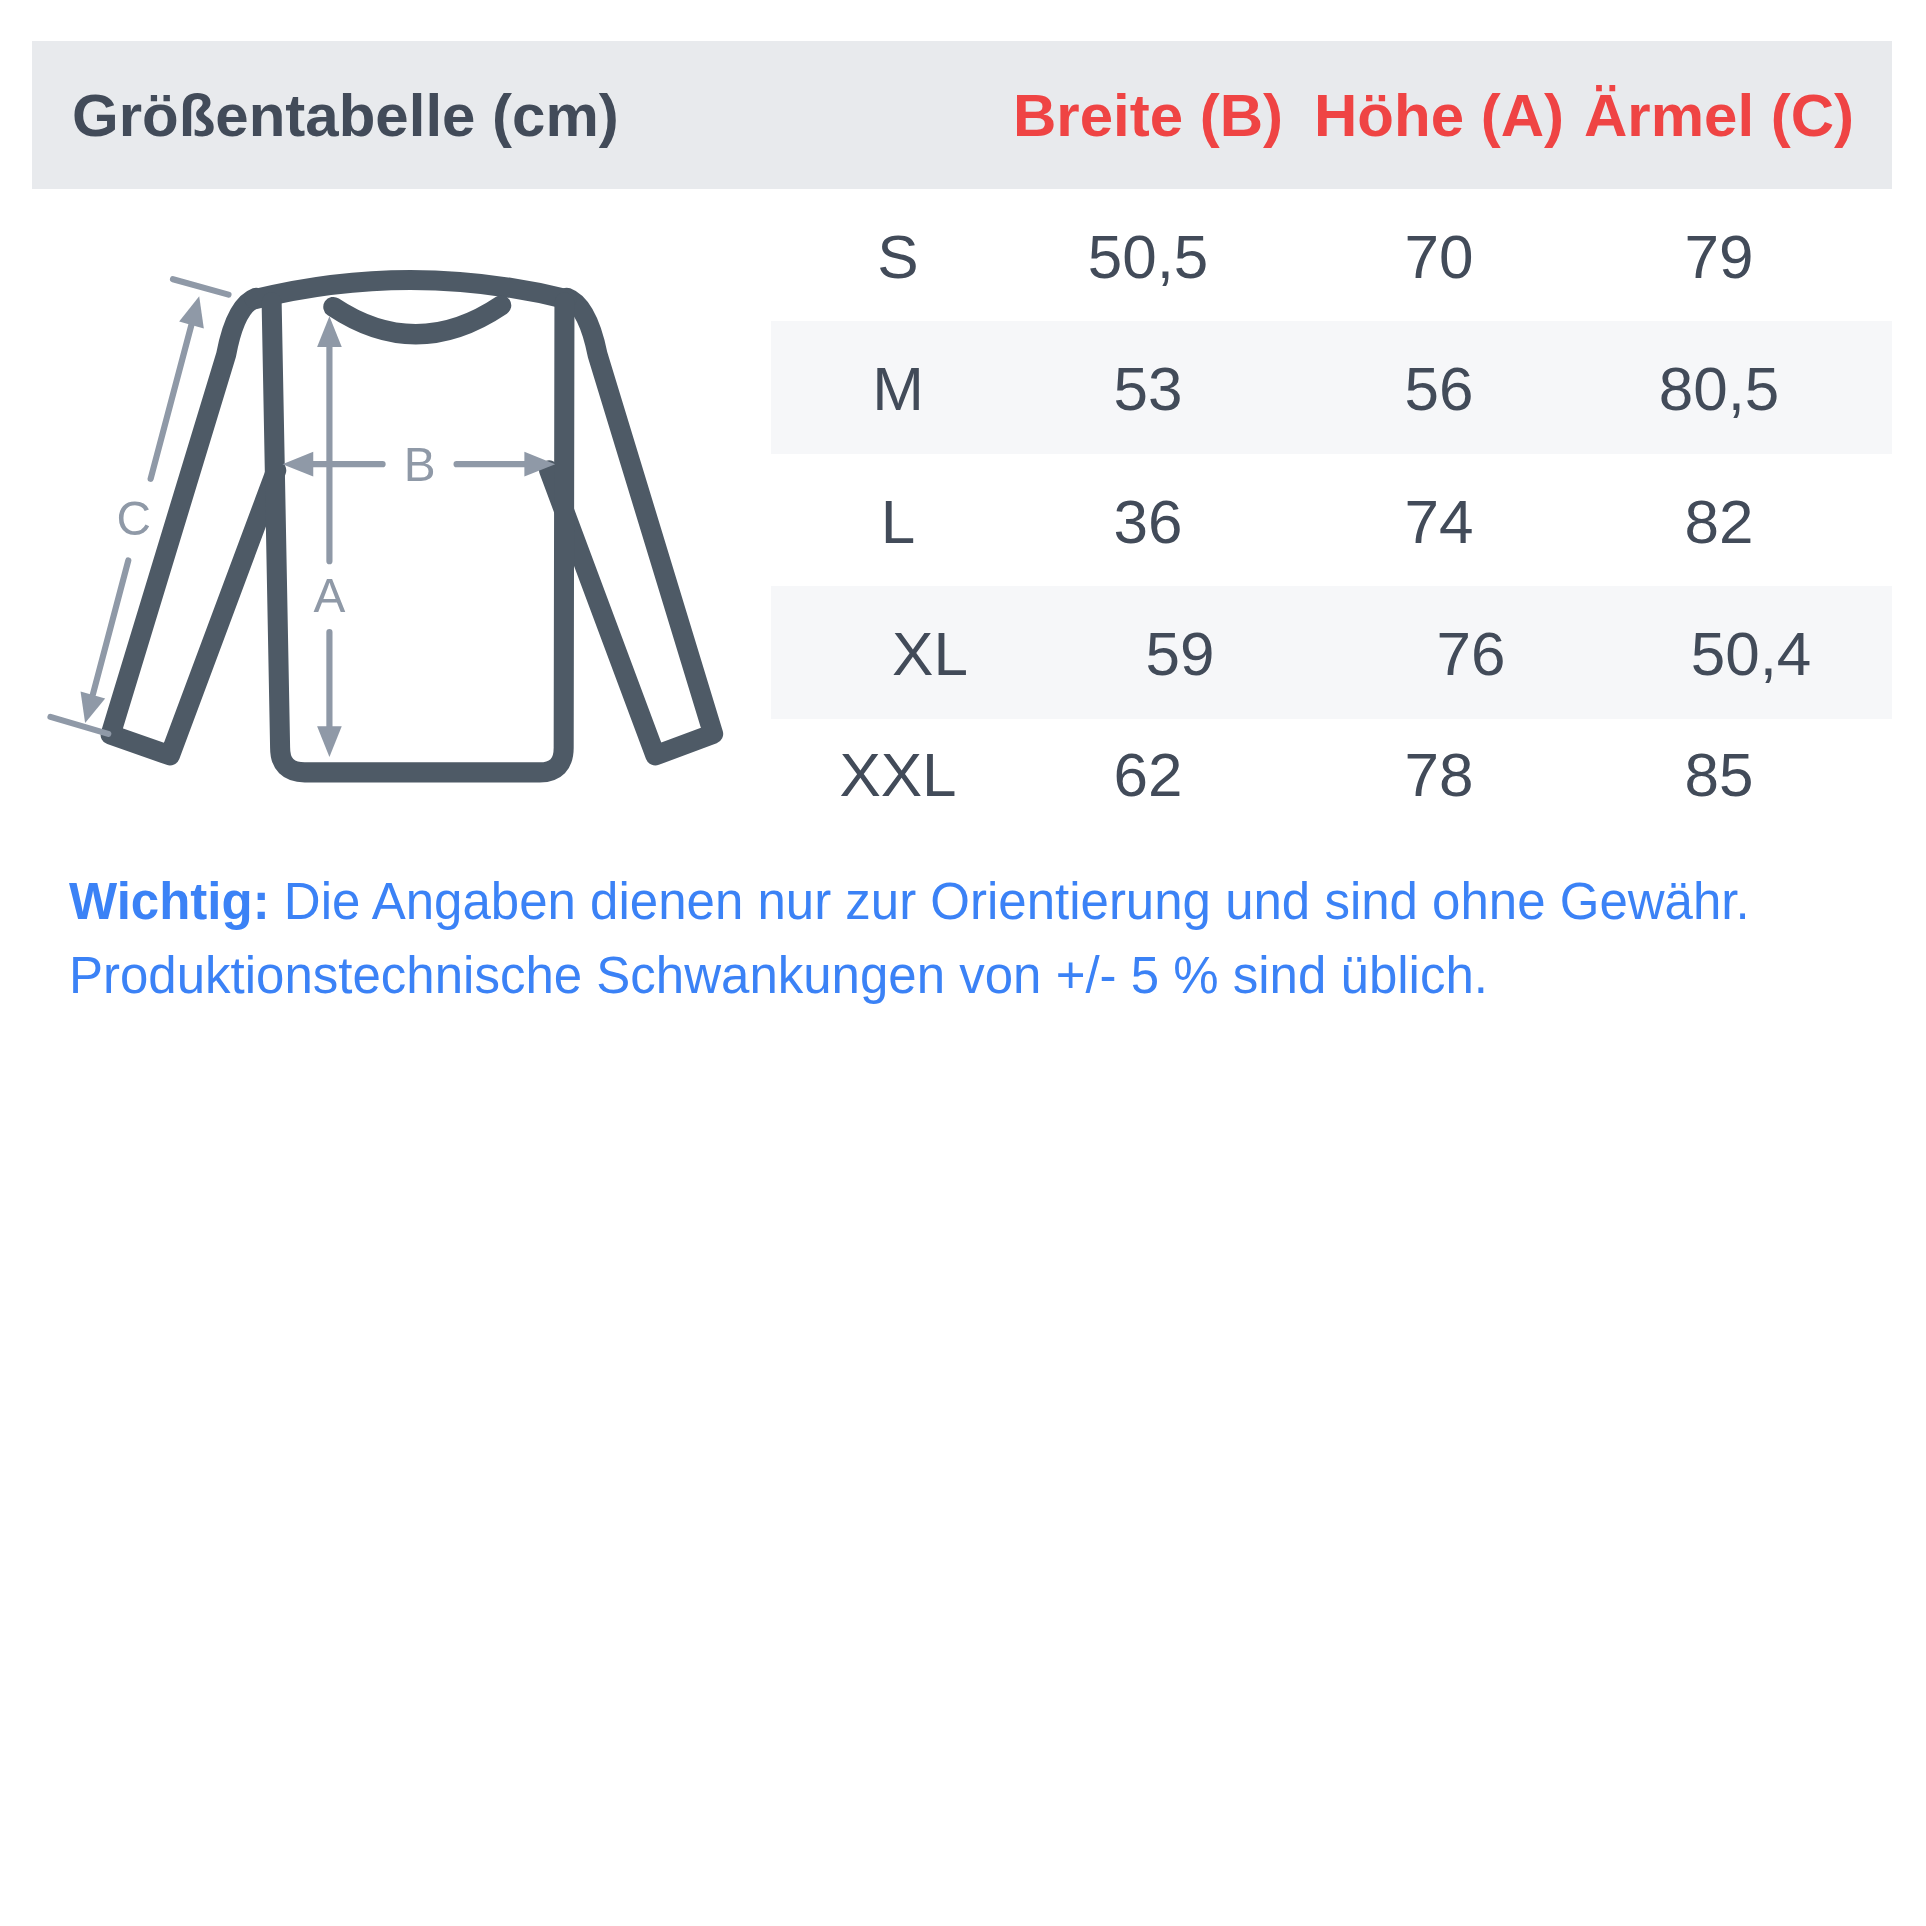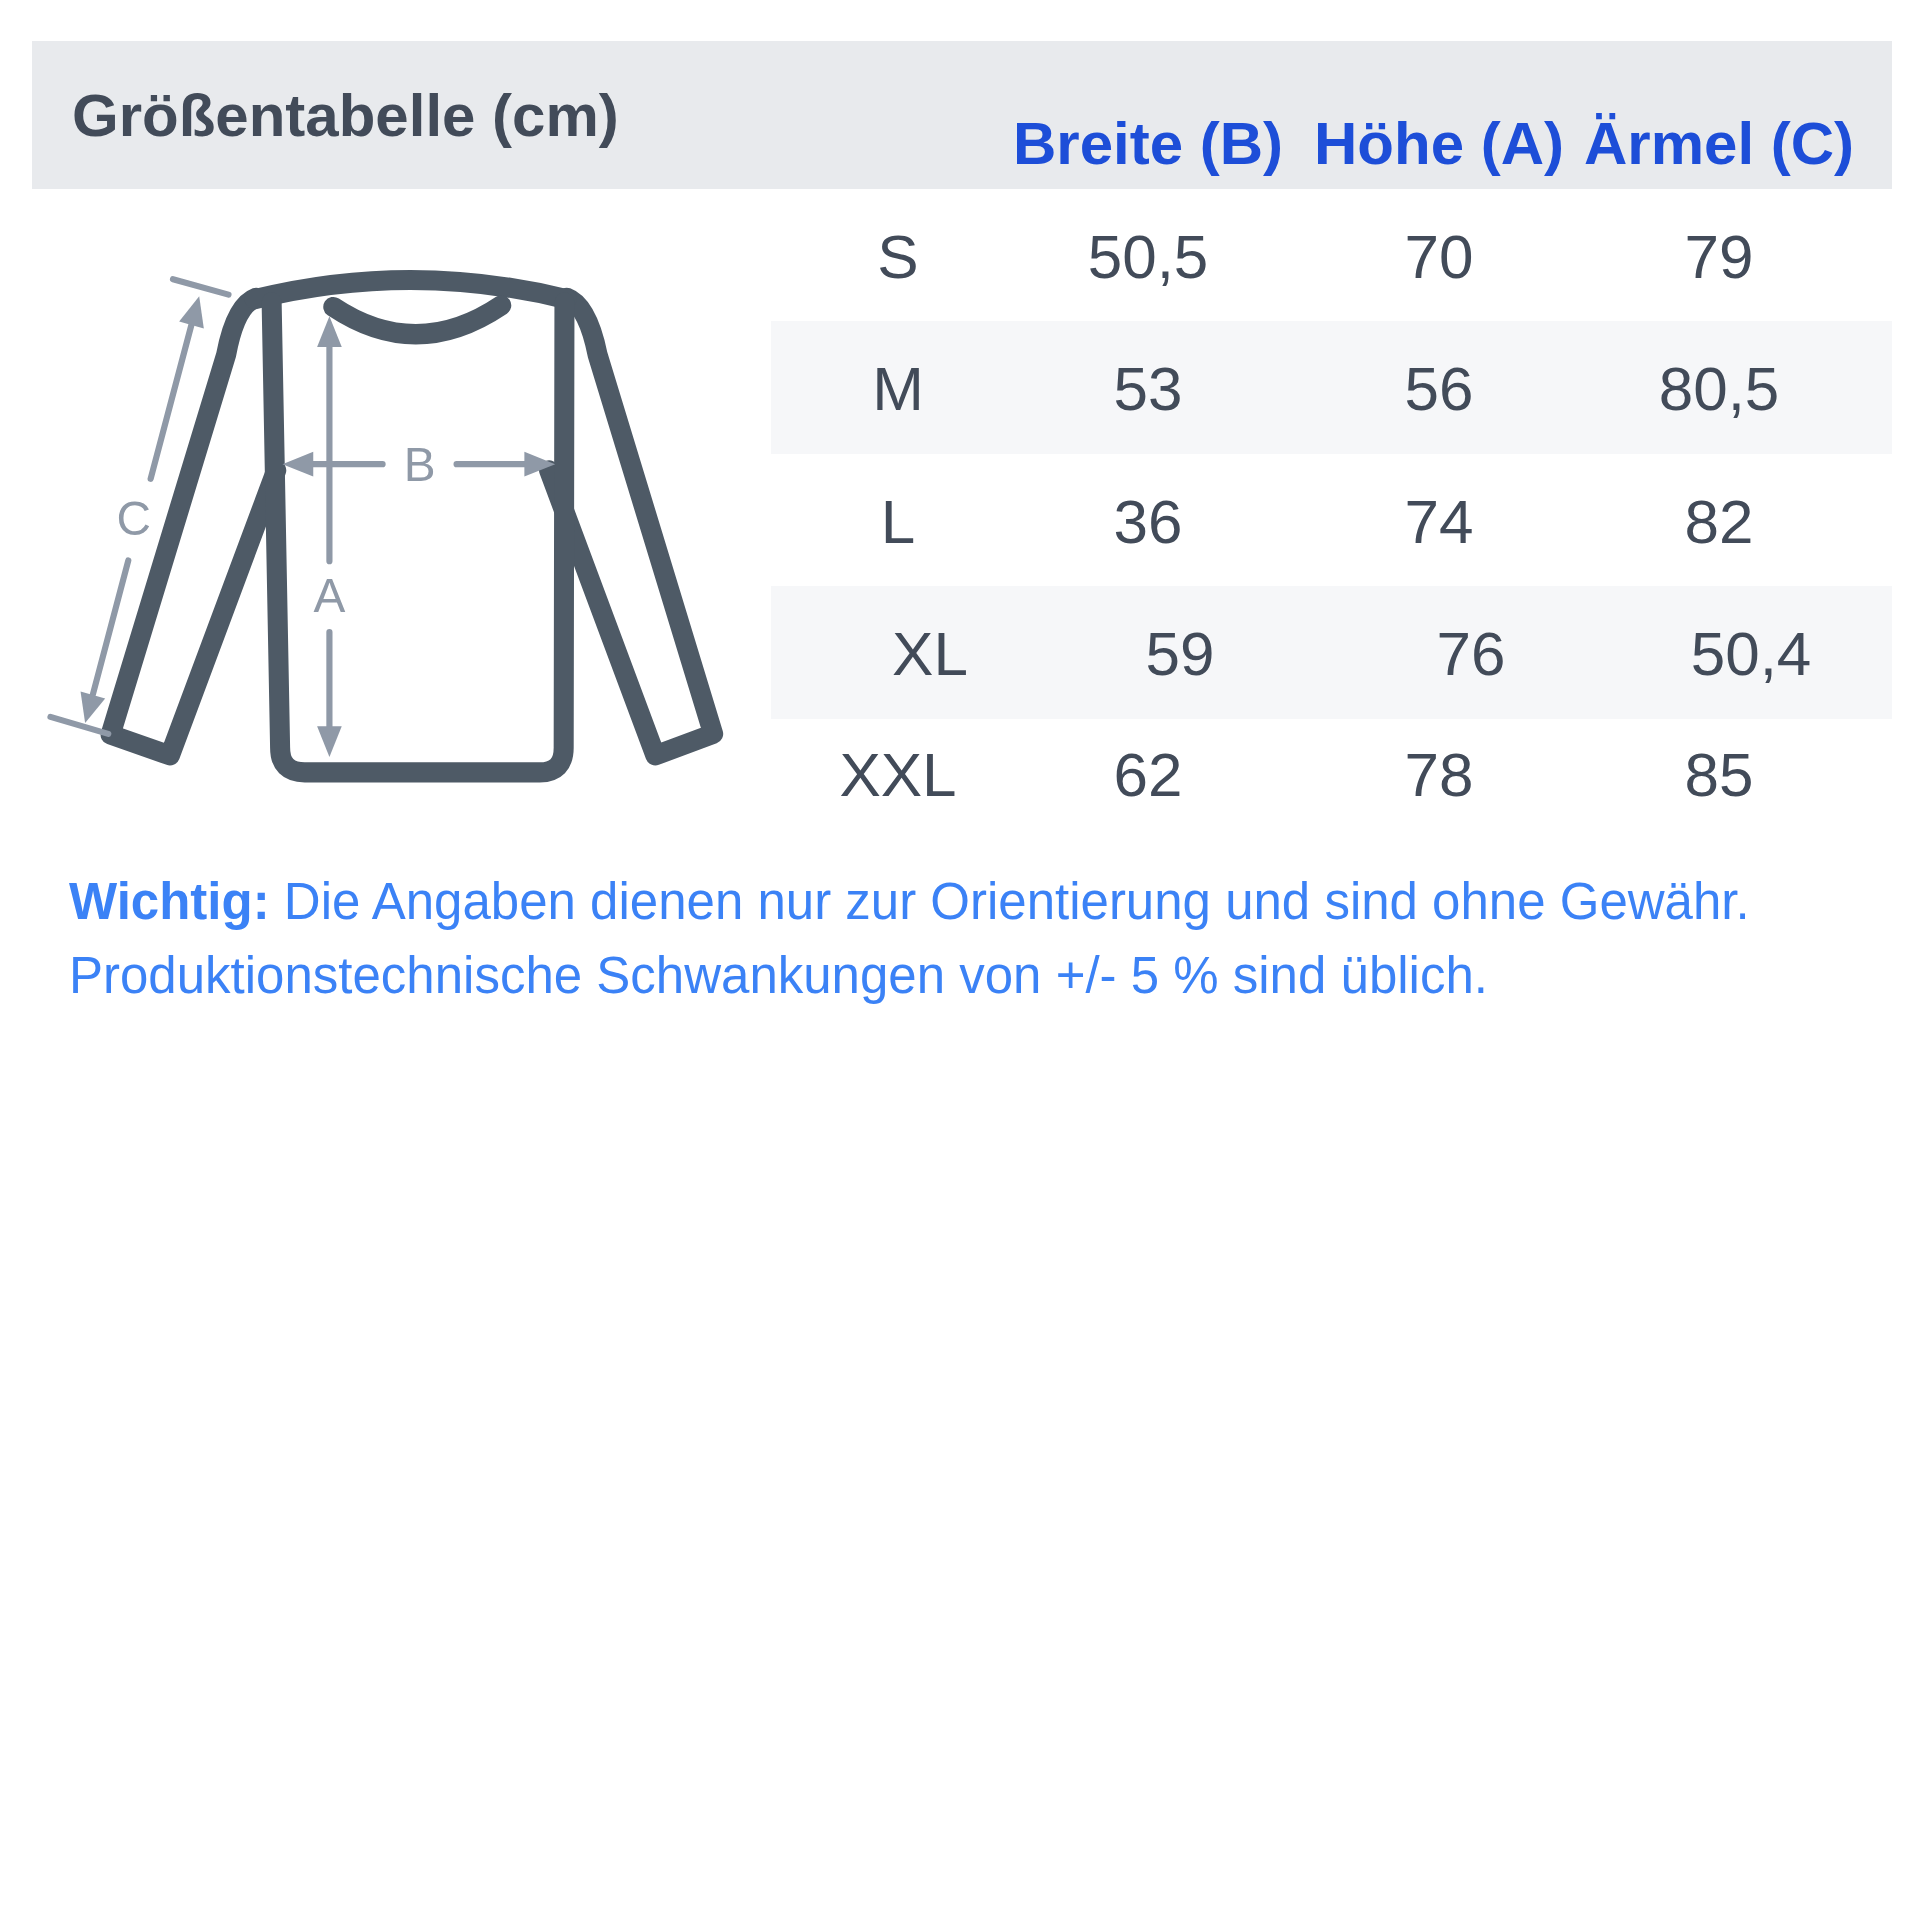--- a/index.html
+++ b/index.html
@@ -3,21 +3,21 @@
 <meta charset="utf-8">
 <style>
   html,body{margin:0;padding:0;background:#ffffff;}
   #canvas{position:relative;width:1926px;height:1366px;background:#ffffff;overflow:hidden;
           font-family:"Liberation Sans",sans-serif;color:#424b59;}
   .abs{position:absolute;}
   .header-bar{left:32px;top:41px;width:1860px;height:148px;background:#e8eaed;}
   .title{left:72px;top:115px;transform:translateY(-50%);font-size:60px;font-weight:bold;
          white-space:nowrap;color:#424b59;}
   .colhead{top:115px;transform:translate(-50%,-50%);font-size:60px;font-weight:bold;
-           white-space:nowrap;color:#1d4ed8;margin-top:28px;}
+           white-space:nowrap;color:#ef4444;}
   .stripe{left:771px;width:1121px;background:#f6f7f9;height:133px;}
   .row{left:0;width:1926px;height:133px;}
   .cell{position:absolute;top:50%;transform:translate(-50%,-50%);font-size:62px;
         white-space:nowrap;color:#424b59;}
   .c-size{left:898px;}
   .c-breite{left:1148px;}
   .c-hoehe{left:1439px;}
   .c-aermel{left:1719px;}
   .footer{left:69px;top:865px;width:1834px;font-size:51px;line-height:74px;
           color:#3b82f6;}

